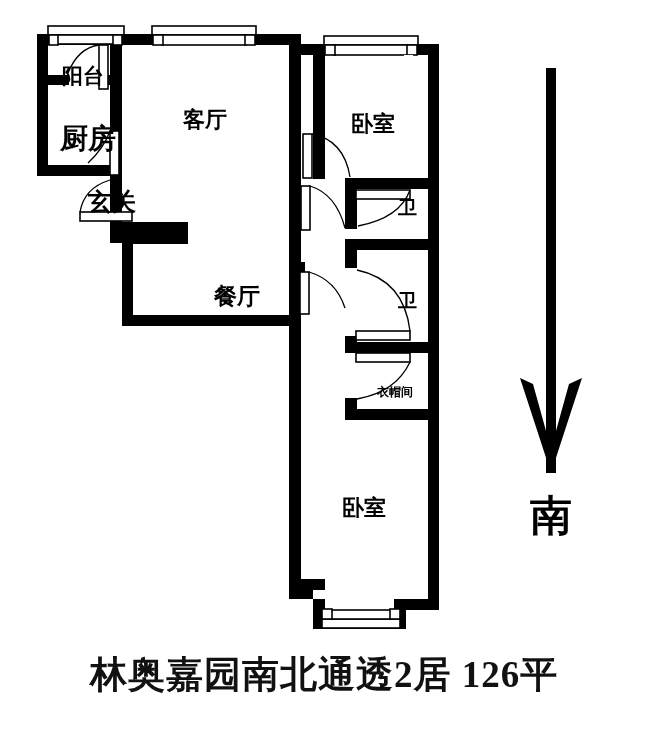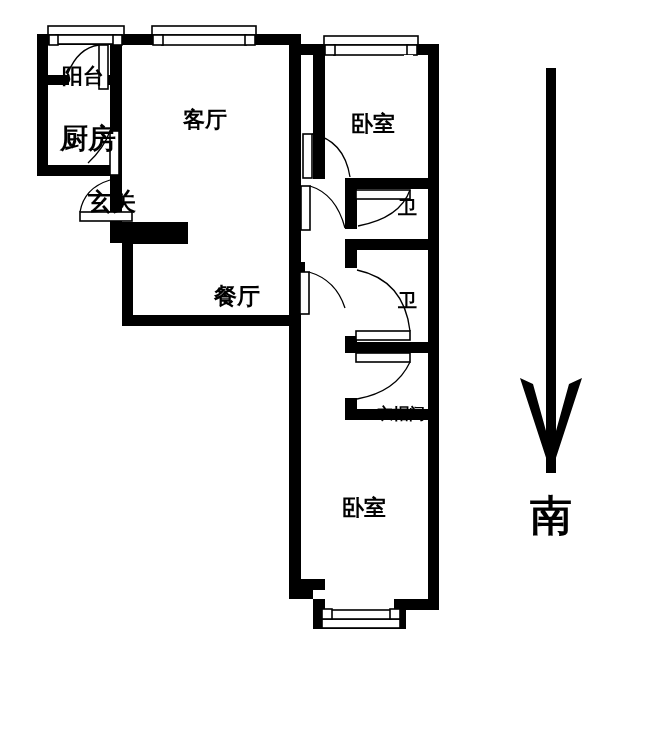--- a/index.html
+++ b/index.html
@@ -235,20 +235,21 @@
   <div class="room-label" style="left:88px; top:190px; font-size:24px;">玄关</div>
 
   <div class="room-label" style="left:185px; top:285px; font-size:23px;margin-left:29px;">餐厅</div>
 
   <div class="room-label" style="left:351px; top:113px; font-size:22px;">卧室</div>
 
   <div class="room-label" style="left:398px; top:198px; font-size:19px;">卫</div>
 
   <div class="room-label" style="left:398px; top:291px; font-size:19px;">卫</div>
 
-  <div class="room-label" style="left:377px; top:406px; font-size:16px;">衣帽间</div>
+  <div class="room-label" style="left:377px; top:386px; font-size:12px;">衣帽间</div>
 
   <div class="room-label" style="left:342px; top:497px; font-size:22px;">卧室</div>
 
   <div class="compass-label" style="left:530px; top:495px;">南</div>
 
+  <div class="caption">林奥嘉园南北通透2居  126平</div>
 
 </div>
 
 </body></html>

